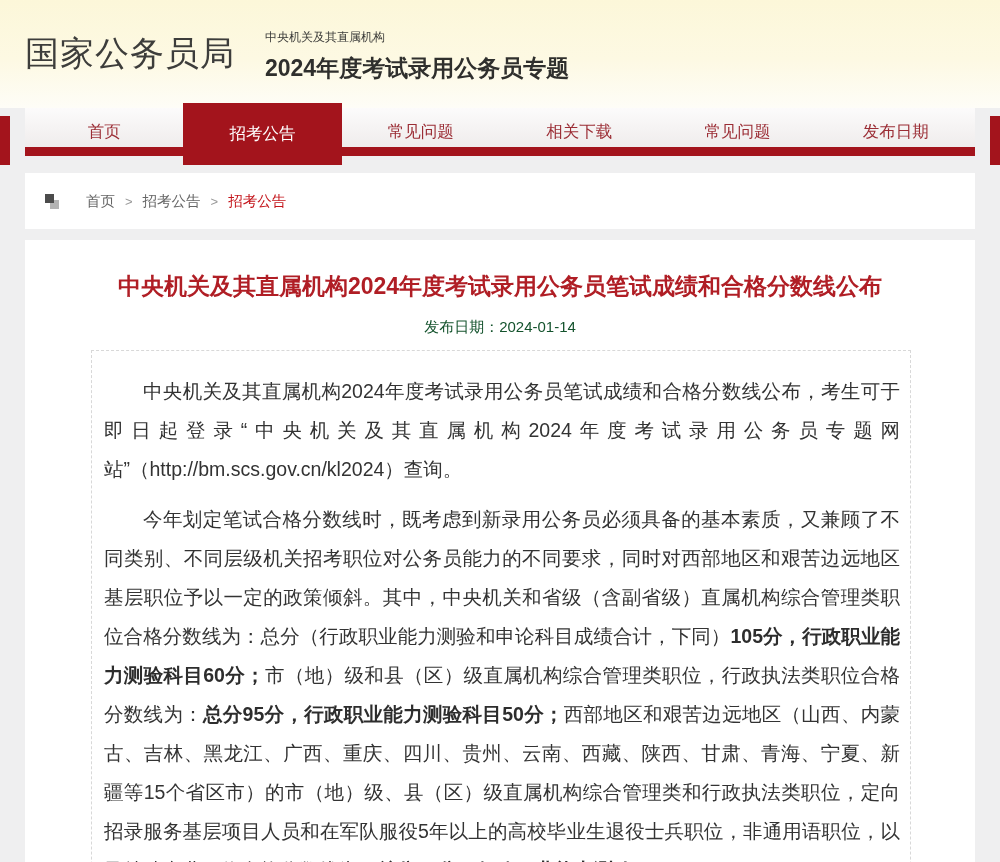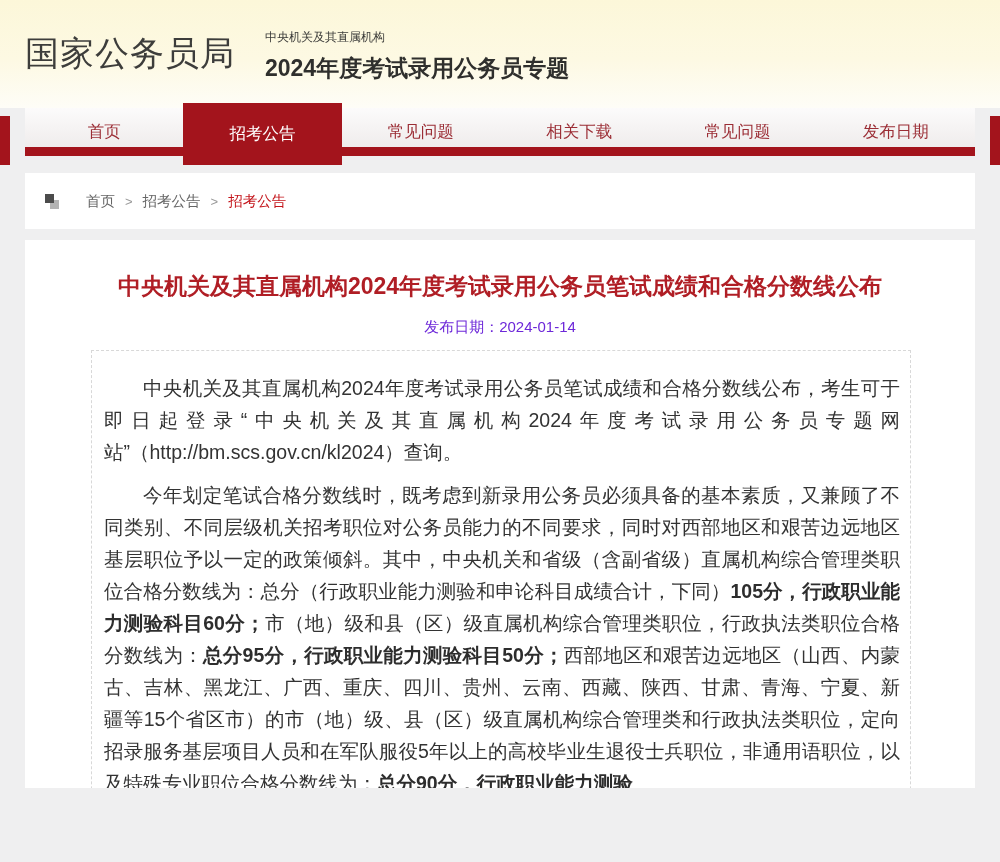--- a/index.html
+++ b/index.html
@@ -60,36 +60,36 @@
   }
   .crumb-icon .sq-front {
     position: absolute; left: 0; top: 0; width: 9px; height: 9px; background: #4c4c4c;
   }
   .crumb { margin: 0 10px; color: #666; cursor: pointer; }
   .crumb.current { color: #c4161c; }
   .crumb-sep { color: #999; font-size: 13px; }
 
   
   .main-box {
-    width: 950px; margin: 11px auto 7px; height: 548px;
+    width: 950px; margin: 11px auto 7px; height: 622px;
     background: #ffffff; padding-top: 30px; overflow: hidden;
   }
   .article-title {
     text-align: center; font-size: 23px; font-weight: bold; color: #b01e25;
     padding: 0 40px; line-height: 1.4;
   }
-  .article-date { text-align: center; font-size: 15px; color: #6d28d9; margin-top: 16px; }
+  .article-date { text-align: center; font-size: 15px; color: #14532d; margin-top: 16px; }
   .article-body {
     margin: 13px 64px 0 66px;
     border: 1px dashed #d8d8d8; border-bottom: none;
     padding: 21px 10px 40px 12px;
     min-height: 640px;
   }
   .article-body p {
-    margin: 0 0 11px; font-size: 19.5px; line-height: 32px; color: #333;
+    margin: 0 0 11px; font-size: 19.5px; line-height: 39px; color: #333;
     text-align: justify; text-indent: 2em;
   }
   .article-body strong { font-weight: bold; color: #2d2d2d; }
 </style>
 </head>
 <body>
 
 <div class="site-header">
   <div class="logo">国家公务员局</div>
   <div class="header-sub">

